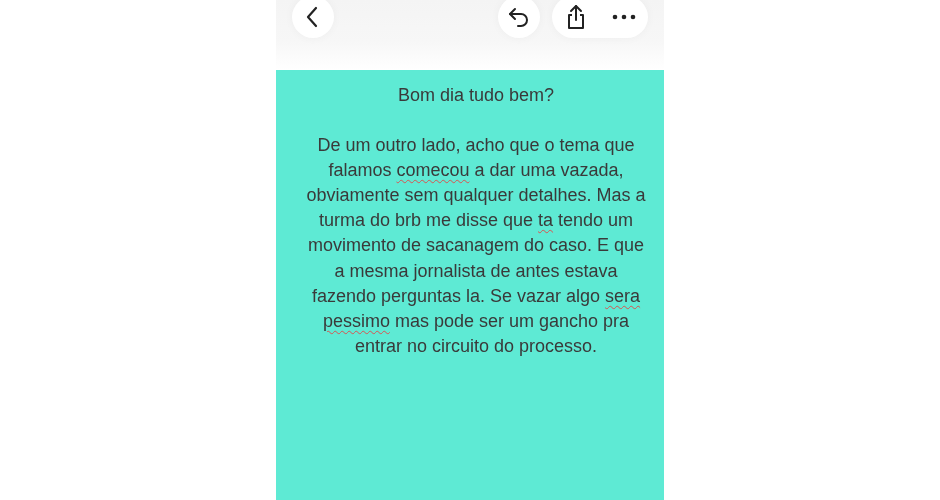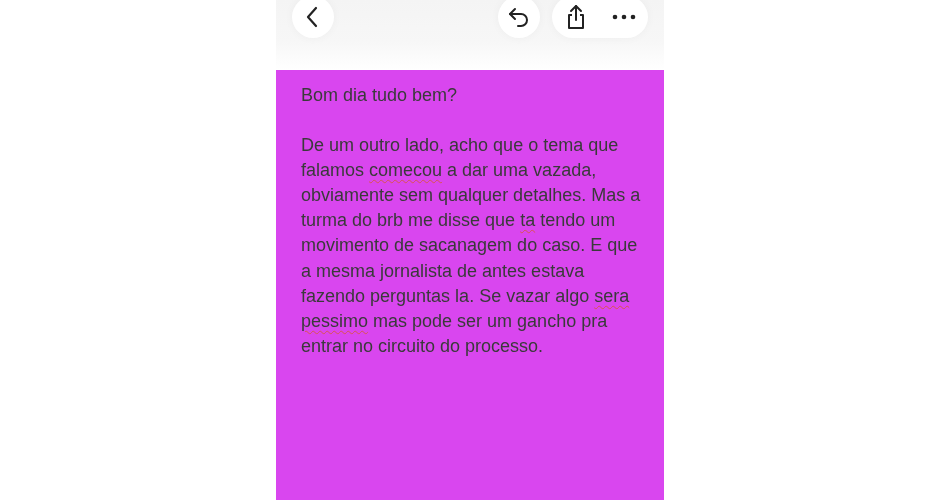--- a/index.html
+++ b/index.html
@@ -1,17 +1,17 @@
 <!DOCTYPE html>
 <html><head>
 <meta charset="utf-8">
 <style>
   html, body { margin:0; padding:0; }
   body { width:940px; height:500px; background:#ffffff; overflow:hidden; position:relative; font-family:"Liberation Sans", sans-serif; }
-  .phone { position:absolute; left:276px; top:0; width:388px; height:500px; background:#d946ef; }
+  .phone { position:absolute; left:276px; top:0; width:388px; height:500px; background:#5eead4;text-align:center; }
   .topbar { position:absolute; left:0; top:0; width:388px; height:70px;
     background:linear-gradient(to bottom, #f4f4f4 0%, #f7f7f7 60%, #ffffff 100%); }
   .btn { position:absolute; background:#ffffff; border-radius:22px; display:flex; align-items:center; justify-content:center;
     box-shadow:0 0 10px rgba(0,0,0,0.04); }
   .back-btn { left:16px; top:-4px; width:42px; height:42px; }
   .reply-btn { left:222px; top:-4px; width:42px; height:42px; }
   .group { left:276px; top:-4px; width:96px; height:42px; border-radius:21px; }
   .group .icn { width:48px; height:42px; display:flex; align-items:center; justify-content:center; }
   svg { display:block; }
   .content { position:absolute; left:25px; top:83px; width:350px; color:#3a3a3a; font-size:18px; line-height:25.1px; }

